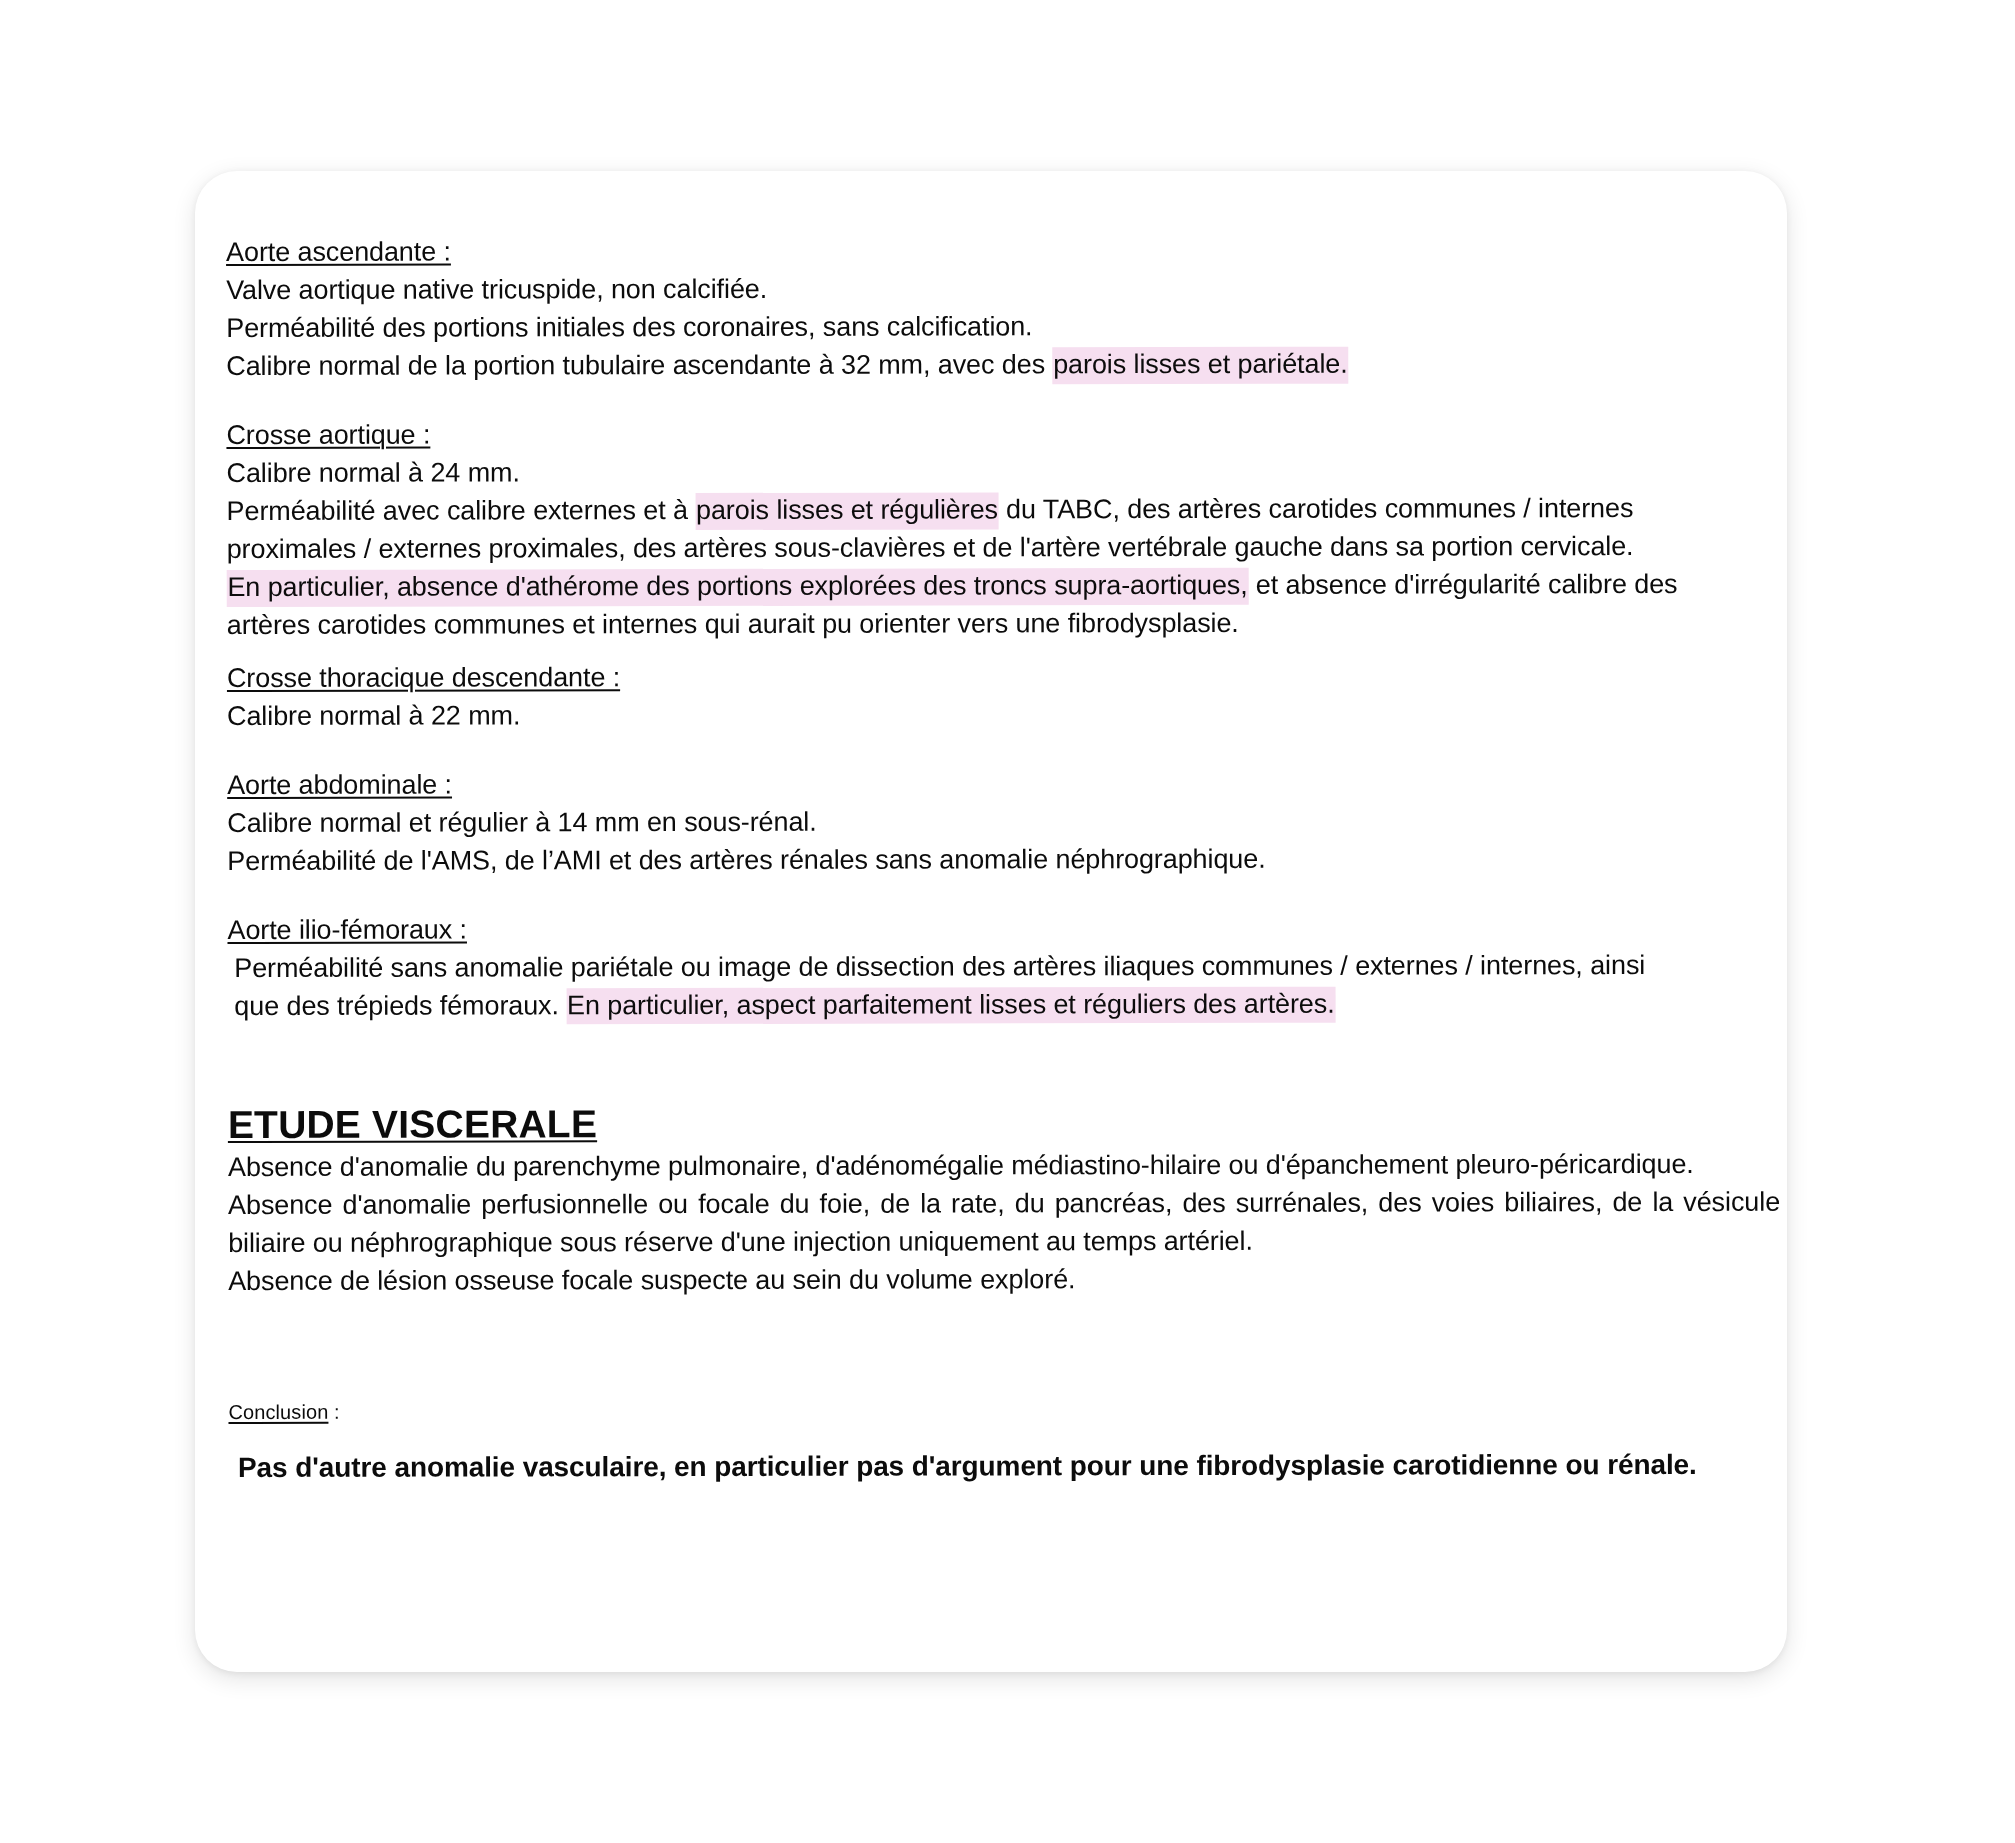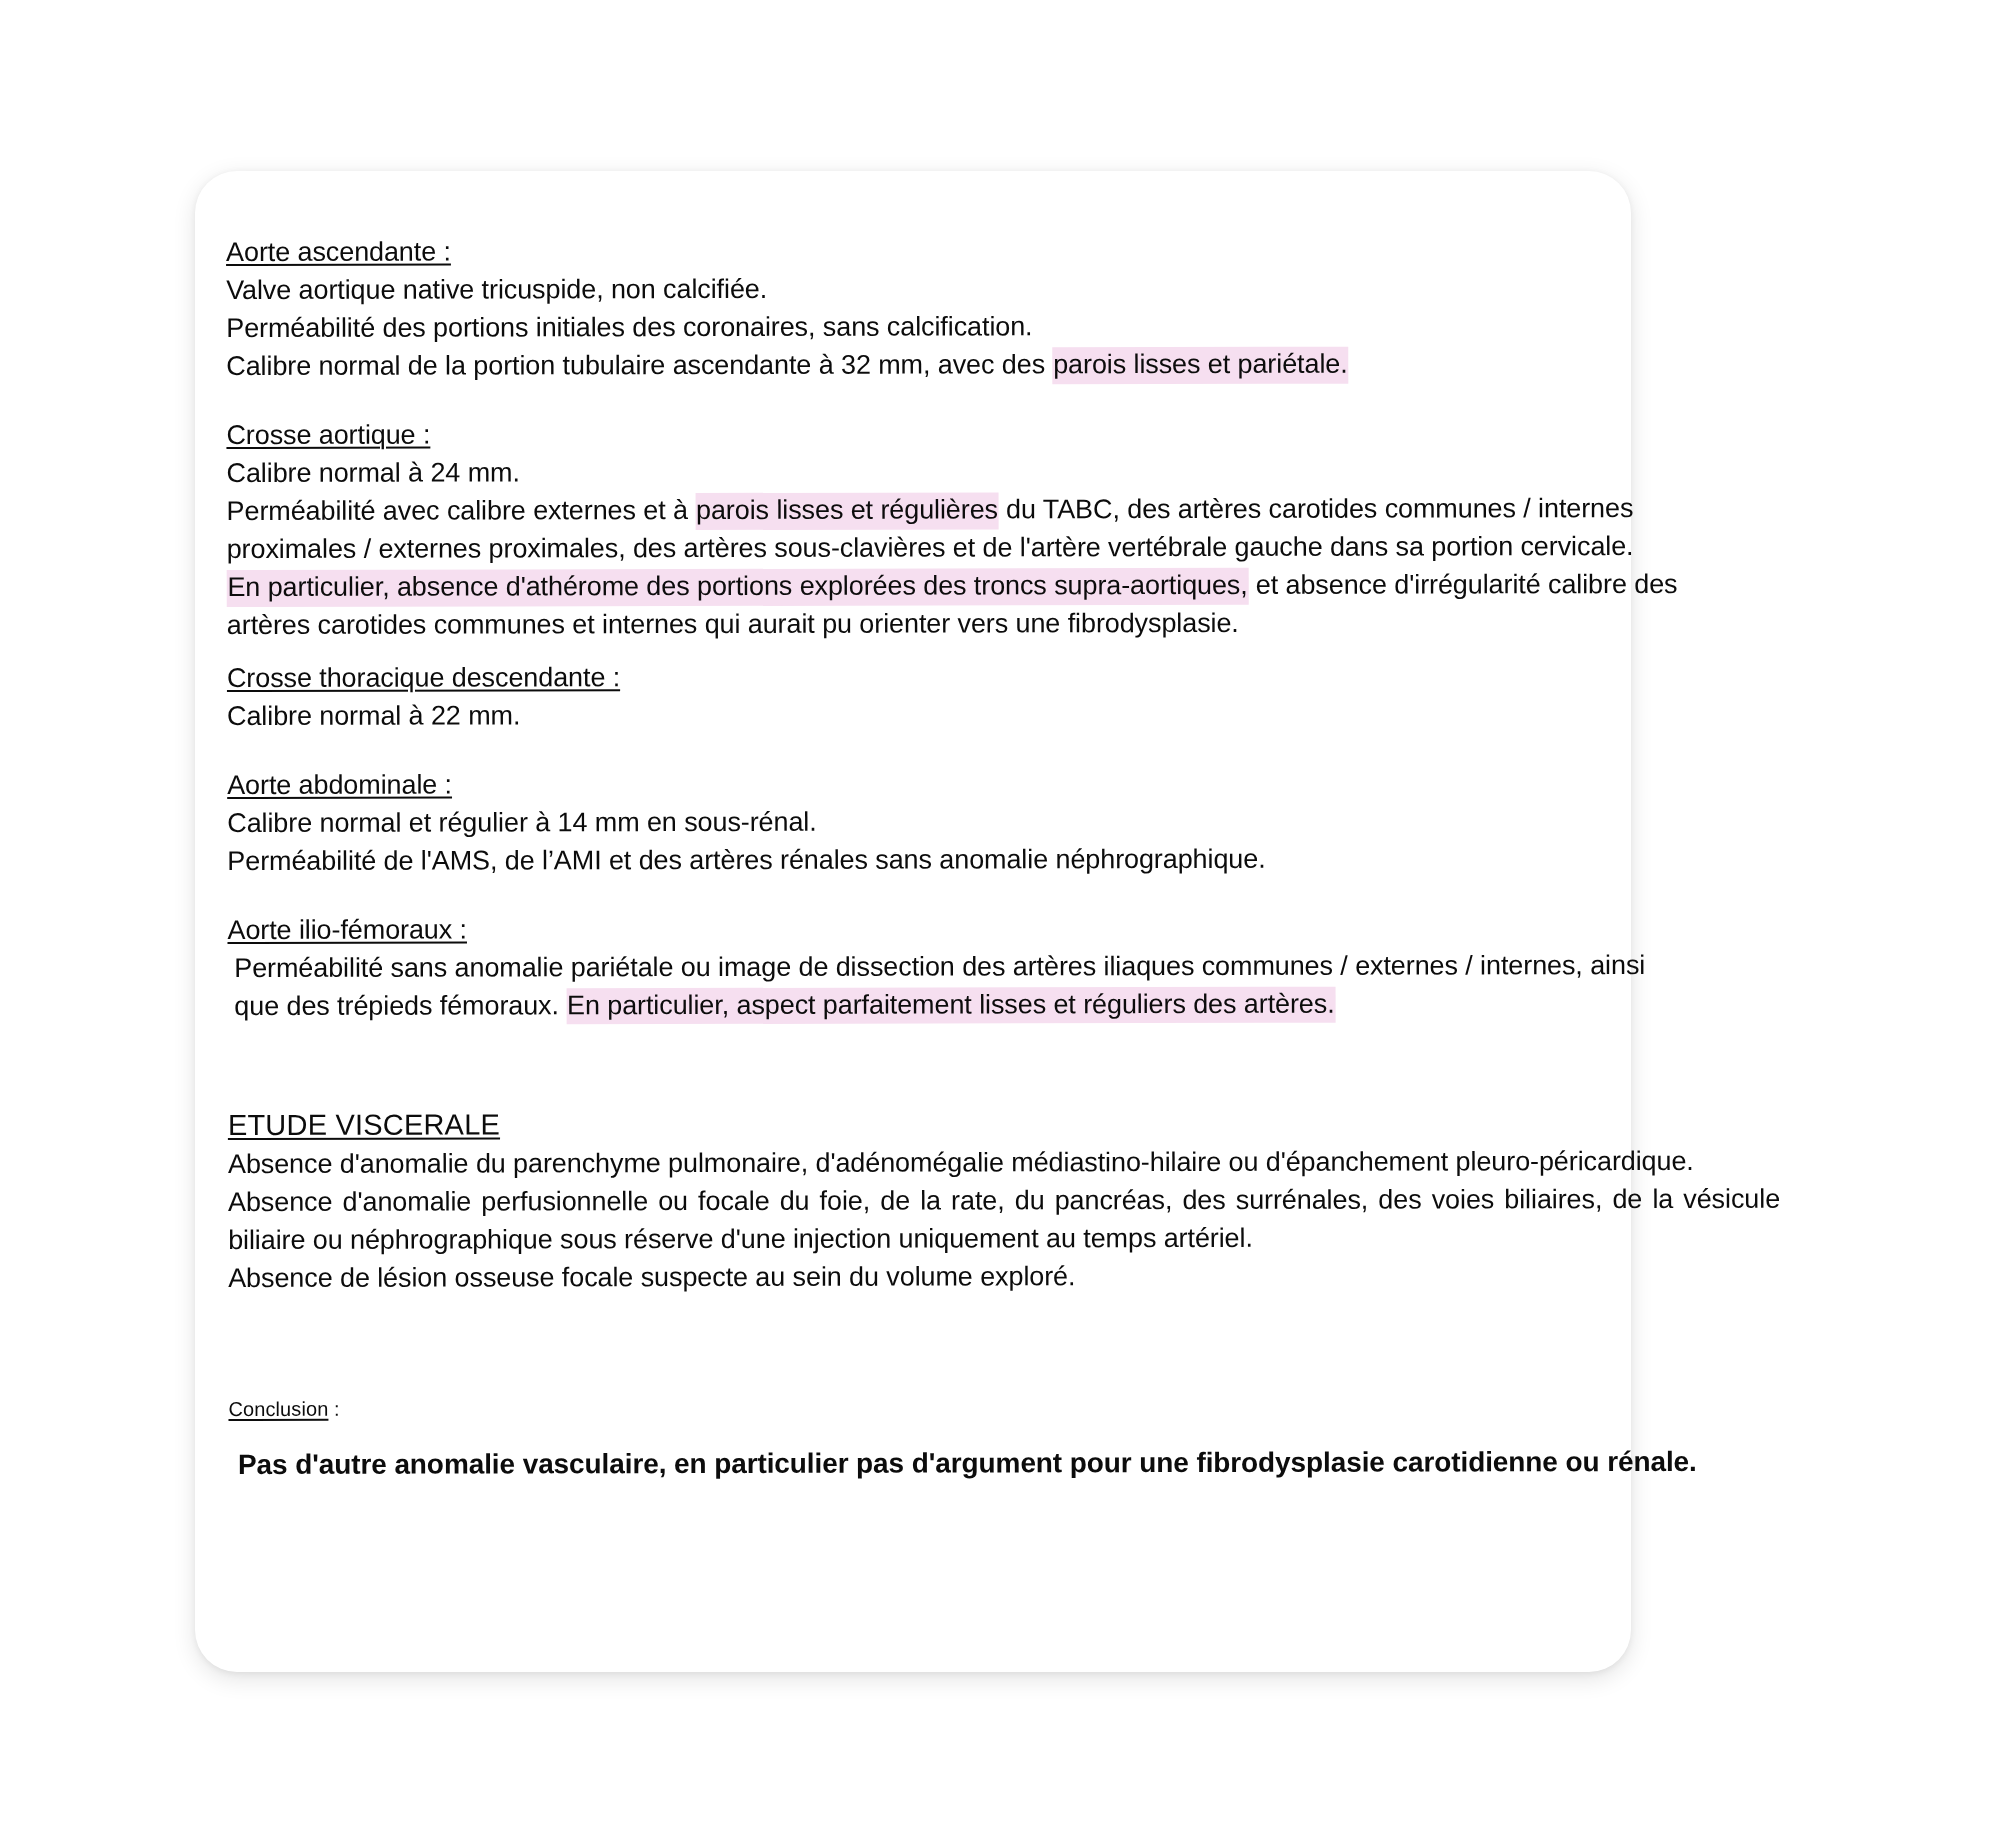--- a/index.html
+++ b/index.html
@@ -12,21 +12,21 @@
     height: 1843px;
     font-family: "Liberation Sans", sans-serif;
     position: relative;
     overflow: hidden;
   }
 
   #document-card {
     position: absolute;
     left: 195px;
     top: 171px;
-    width: 1436px;
+    width: 1592px;
     height: 1501px;
     background: #ffffff;
     border-radius: 42px;
     box-shadow: 0 6.7px 23px rgba(0,0,0,0.11), 0 1.3px 6.7px rgba(0,0,0,0.06);
     box-sizing: border-box;
   }
 
   #scan-body {
     position: absolute;
     left: 31px;
@@ -65,22 +65,22 @@
   }
 
   .gap-sm { height: 14.8px; }
   .gap-md { height: 31px; }
   .gap-lg { height: 60px; }
   .gap-xl { height: 81px; }
 
   .indent-1 { padding-left: 6.7px; }
 
   .visceral-title {
-    font-weight: normal;
-    font-size: 29px;
+    font-weight: bold;
+    font-size: 39px;
     letter-spacing: 0.2px;
   }
 
   .conclusion-title {
     font-size: 20px;
     letter-spacing: 0.1px;
   }
 
   .conclusion-body {
     font-weight: bold;

